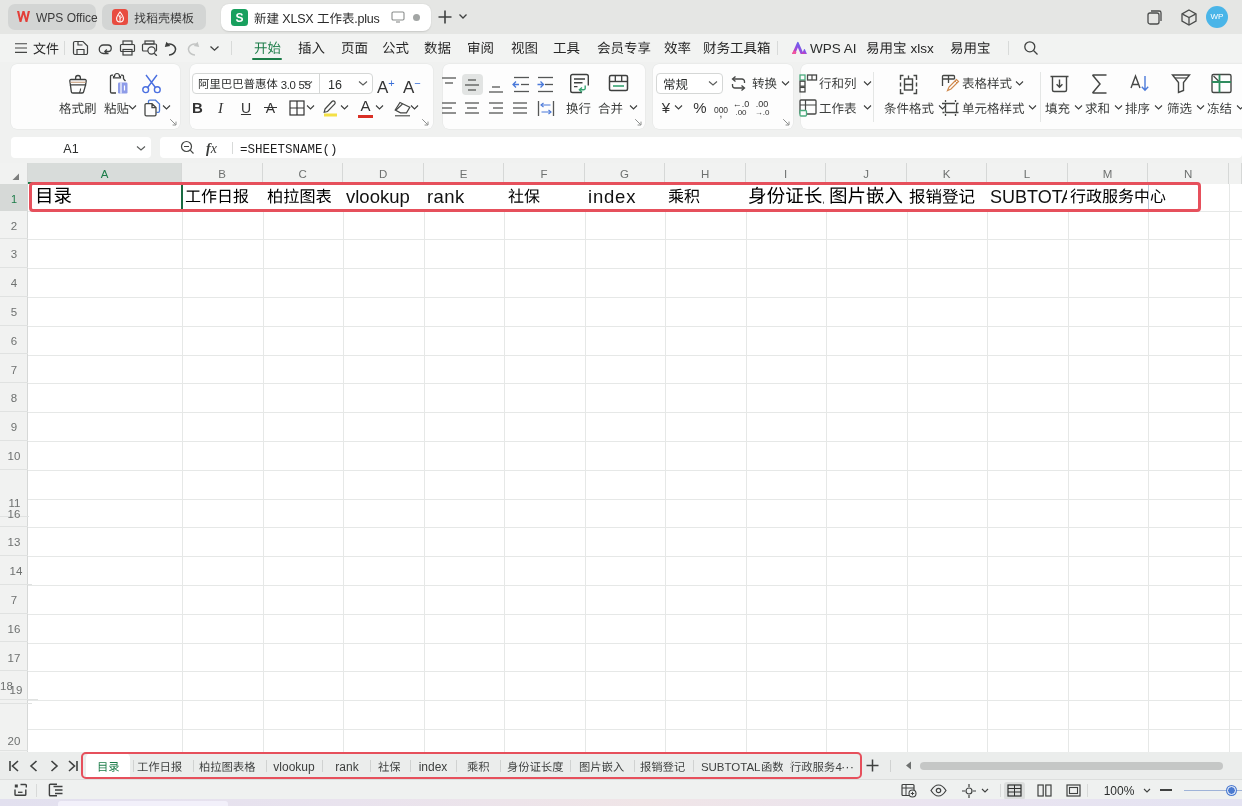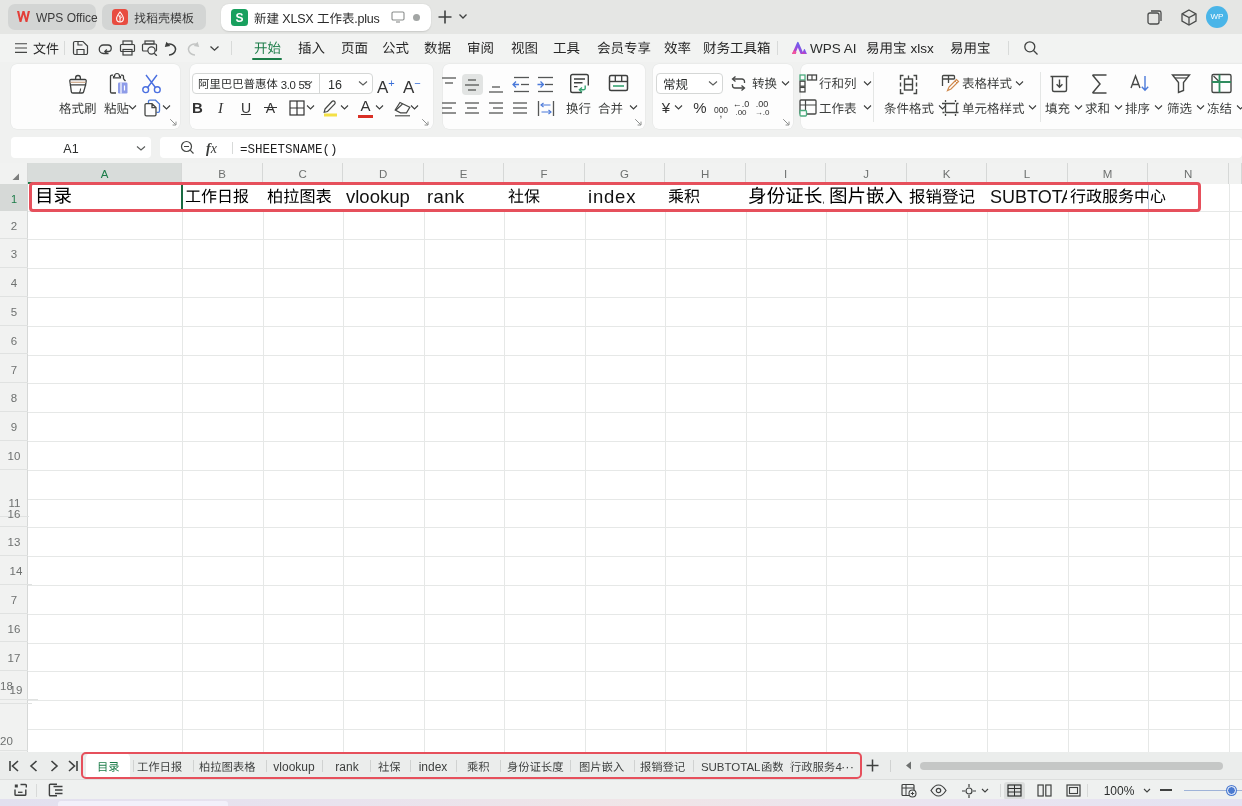--- a/index.html
+++ b/index.html
@@ -684,21 +684,21 @@
 <div class="ab" style="left:0px;top:440.9000000000001px;width:28px;height:28.8px;border-bottom:1px solid #e0e2e1;line-height:28.8px;text-align:center"><span style="font-size:11.5px;color:#6e7170">10</span></div>
 <div class="ab" style="left:0px;top:488px;width:29px;height:28.8px;border-bottom:1px solid #e0e2e1;line-height:28.8px;text-align:center"><span style="font-size:11.5px;color:#6e7170">11</span></div>
 <div class="ab" style="left:0px;top:498.5000000000001px;width:28px;height:28.8px;border-bottom:1px solid #e0e2e1;line-height:28.8px;text-align:center"><span style="font-size:11.5px;color:#6e7170">16</span></div>
 <div class="ab" style="left:0px;top:527.3000000000001px;width:28px;height:28.8px;border-bottom:1px solid #e0e2e1;line-height:28.8px;text-align:center"><span style="font-size:11.5px;color:#6e7170">13</span></div>
 <div class="ab" style="left:0px;top:556.1px;width:32px;height:28.8px;border-bottom:1px solid #e0e2e1;line-height:28.8px;text-align:center"><span style="font-size:11.5px;color:#6e7170">14</span></div>
 <div class="ab" style="left:0px;top:584.9px;width:28px;height:28.8px;border-bottom:1px solid #e0e2e1;line-height:28.8px;text-align:center"><span style="font-size:11.5px;color:#6e7170">7</span></div>
 <div class="ab" style="left:0px;top:613.6999999999999px;width:28px;height:28.8px;border-bottom:1px solid #e0e2e1;line-height:28.8px;text-align:center"><span style="font-size:11.5px;color:#6e7170">16</span></div>
 <div class="ab" style="left:0px;top:642.4999999999999px;width:28px;height:28.8px;border-bottom:1px solid #e0e2e1;line-height:28.8px;text-align:center"><span style="font-size:11.5px;color:#6e7170">17</span></div>
 <div class="ab" style="left:0px;top:671.2999999999998px;width:38px;height:28.8px;border-bottom:1px solid #e0e2e1;line-height:28.8px;"><span style="font-size:11.5px;color:#6e7170">18</span></div>
 <div class="ab" style="left:0px;top:675px;width:32px;height:28.8px;border-bottom:1px solid #e0e2e1;line-height:28.8px;text-align:center"><span style="font-size:11.5px;color:#6e7170">19</span></div>
-<div class="ab" style="left:0px;top:728.8999999999997px;width:28px;height:22.60000000000025px;border-bottom:1px solid #e0e2e1;line-height:22.60000000000025px;"><span style="font-size:11.5px;color:#6e7170">20</span></div>
+<div class="ab" style="left:0px;top:728.8999999999997px;width:28px;height:22.60000000000025px;border-bottom:1px solid #e0e2e1;line-height:22.60000000000025px;text-align:center"><span style="font-size:11.5px;color:#6e7170">20</span></div>
 <div class="ab" style="left:28px;top:210.5px;width:1214px;height:1px;background:#e6e8e7"></div>
 <div class="ab" style="left:28px;top:239.3px;width:1214px;height:1px;background:#e6e8e7"></div>
 <div class="ab" style="left:28px;top:268.1px;width:1214px;height:1px;background:#e6e8e7"></div>
 <div class="ab" style="left:28px;top:296.90000000000003px;width:1214px;height:1px;background:#e6e8e7"></div>
 <div class="ab" style="left:28px;top:325.70000000000005px;width:1214px;height:1px;background:#e6e8e7"></div>
 <div class="ab" style="left:28px;top:354.50000000000006px;width:1214px;height:1px;background:#e6e8e7"></div>
 <div class="ab" style="left:28px;top:383.30000000000007px;width:1214px;height:1px;background:#e6e8e7"></div>
 <div class="ab" style="left:28px;top:412.1000000000001px;width:1214px;height:1px;background:#e6e8e7"></div>
 <div class="ab" style="left:28px;top:440.9000000000001px;width:1214px;height:1px;background:#e6e8e7"></div>
 <div class="ab" style="left:28px;top:469.7000000000001px;width:1214px;height:1px;background:#e6e8e7"></div>

